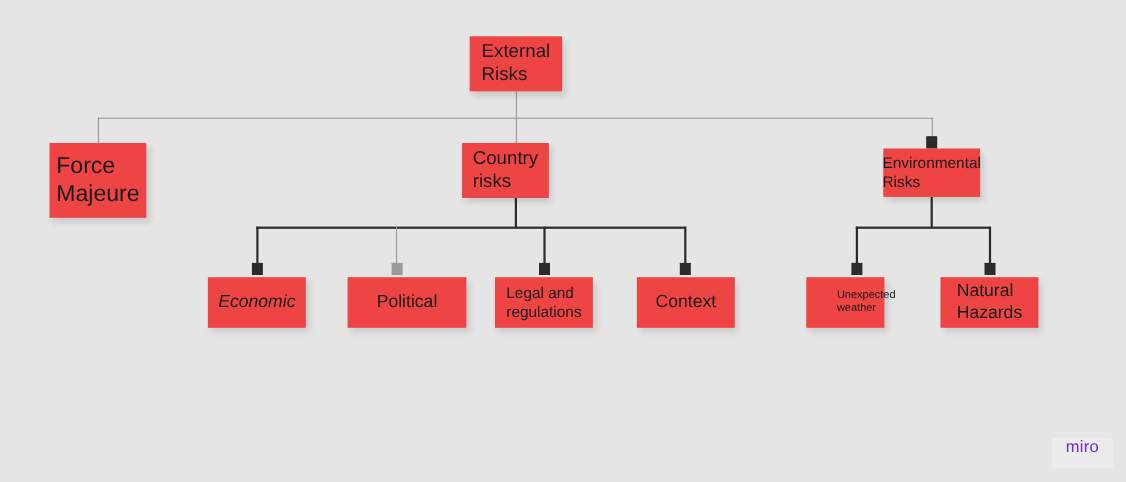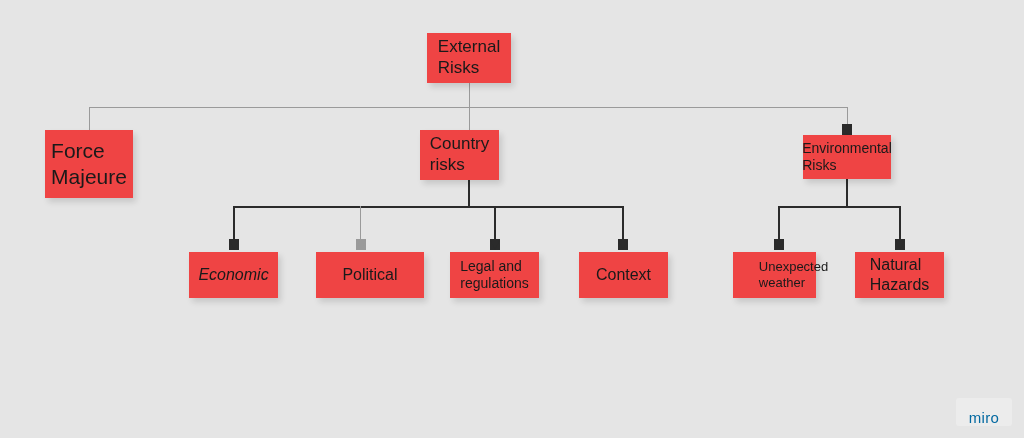--- a/index.html
+++ b/index.html
@@ -55,23 +55,23 @@
 
   #watermark {
     position: absolute;
     right: 12px;
     bottom: 12px;
     width: 56px;
     height: 28px;
     background: #ececec;
     border-radius: 3px;
     display: flex;
-    align-items: flex-end;
+    align-items: flex-start;
     justify-content: center;
-    color: #0369a1;
+    color: #6d28d9;
     font-size: 15px;
     letter-spacing: 0.3px;
     z-index: 4;
   }
 </style>
 </head>
 <body>
 
 <div id="canvas">
 
@@ -136,21 +136,21 @@
 
   <div class="node" style="left:579px; top:252px; width:89px; height:46px; font-size:16px;">
     <span class="node-label">Context</span>
   </div>
 
   <div class="node" style="left:450px; top:252px; width:89px; height:46px; font-size:14px;">
     <span class="node-label">Legal and
 regulations</span>
   </div>
 
-  <div class="node" style="left:733px; top:252px; width:83px; height:46px; font-size:13px;padding-left:38px;">
+  <div class="node" style="left:733px; top:252px; width:71px; height:46px; font-size:10px;padding-left:38px;">
     <span class="node-label">Unexpected
 weather</span>
   </div>
 
   <div class="node" style="left:855px; top:252px; width:89px; height:46px; font-size:16px;">
     <span class="node-label">Natural
 Hazards</span>
   </div>
 
   <div id="watermark">

